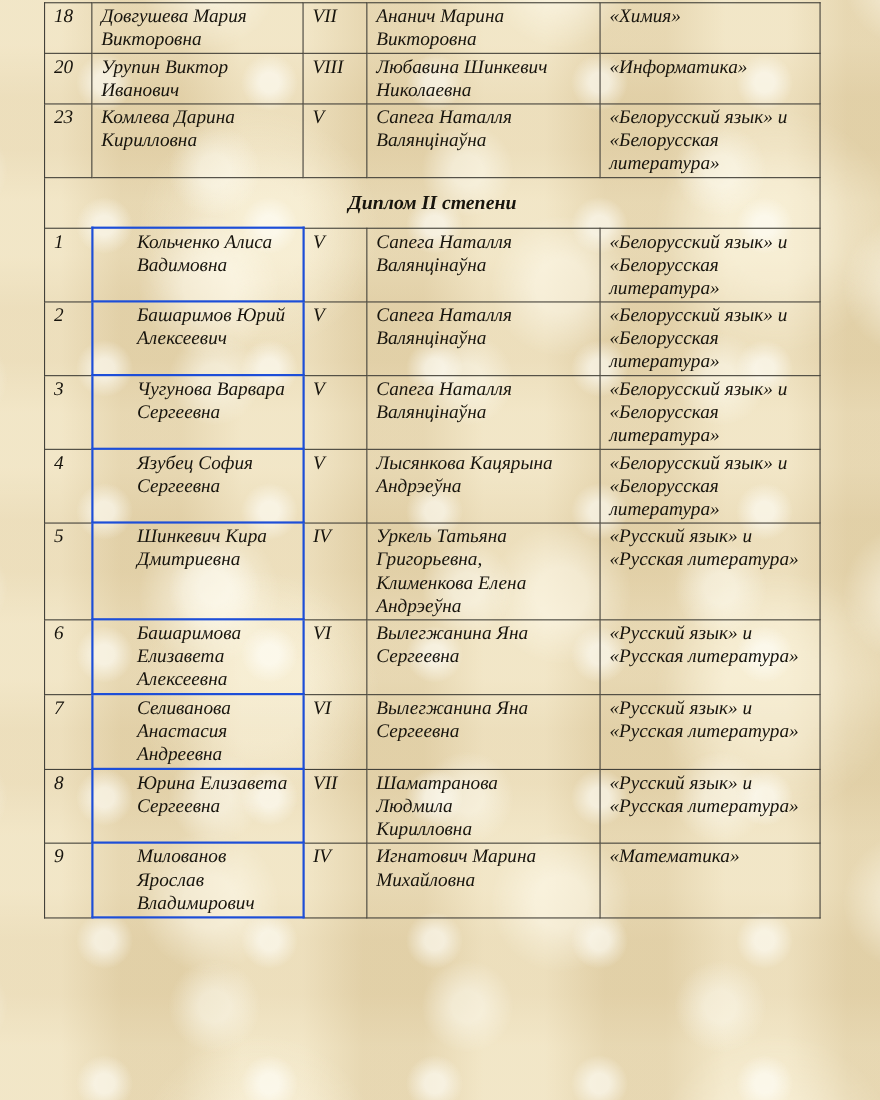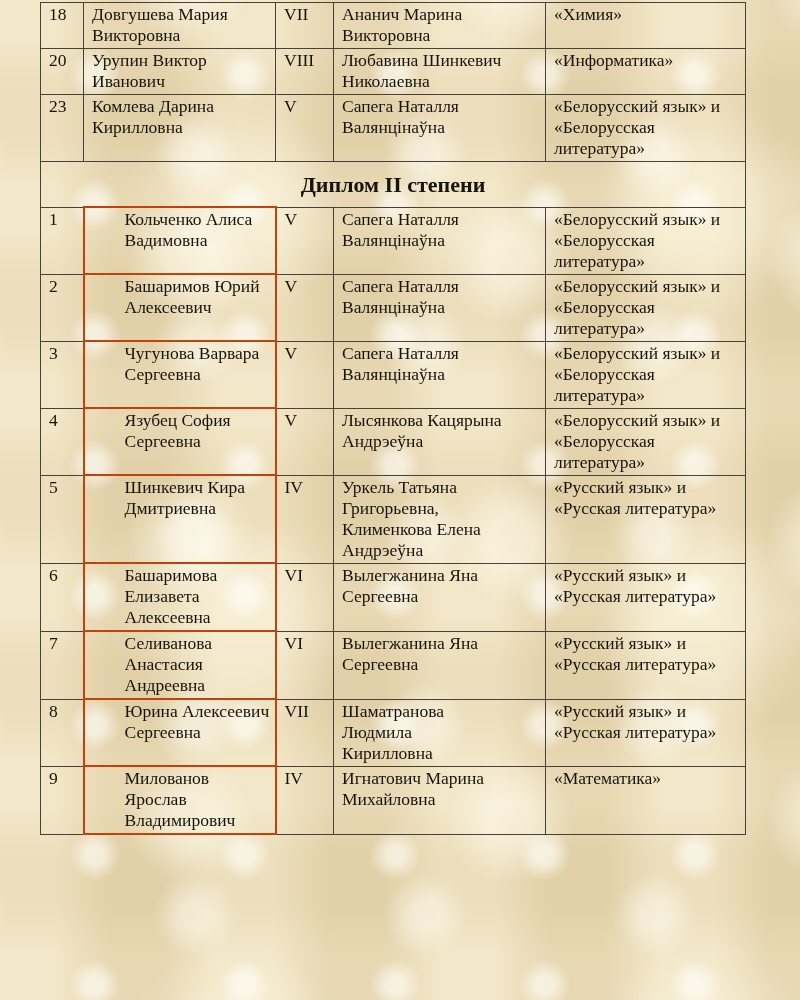--- a/index.html
+++ b/index.html
@@ -21,20 +21,21 @@
       radial-gradient(circle, rgba(255,250,232,0.38) 0 45px, rgba(255,250,232,0) 110px),
       repeating-linear-gradient(90deg, rgba(255,247,226,0.30) 0 55px, rgba(219,198,156,0.30) 110px 165px, rgba(255,247,226,0.30) 220px),
       repeating-linear-gradient(0deg, rgba(252,244,222,0.26) 0 48px, rgba(222,202,162,0.26) 96px 144px, rgba(252,244,222,0.26) 192px);
     background-size: 150px 130px, 230px 190px, 320px 280px, 470px 420px, auto, auto;
     background-position: 20px 10px, 80px 60px, 30px 120px, 0 0, 0 0, 0 0;
   }
   .page-inner {
     position: absolute;
     left: 40px;
     top: 2px;
+    font-style: italic;
   }
   table.results {
     border-collapse: collapse;
     table-layout: fixed;
     width: 705px;
     font-size: 17.5px;
     line-height: 21px;
   }
   table.results td {
     border: 1px solid #44423a;
@@ -51,27 +52,27 @@
   }
   td.grade {
     text-align: left;
     vertical-align: middle;
     padding-left: 2px;
     padding-right: 2px;
     white-space: normal;
   }
   td.teacher { vertical-align: middle; }
   td.subject { vertical-align: bottom; padding-bottom: 3px; }
-  tr.s2 td.name { border: 2px solid #c2410c; padding-left: 40px; }
+  tr.s2 td.name { border: 2px solid #1d4ed8; padding-left: 40px; }
   tr.divider-row td {
     text-align: center;
     font-weight: bold;
     vertical-align: middle;
     height: 40px;
-    font-size: 22px;
+    font-size: 18px;
     white-space: normal;
     padding: 2px;
   }
 </style>
 </head>
 <body>
 
 <div class="page-inner">
   <table class="results">
     <colgroup>
@@ -186,21 +187,21 @@
           <td class="name">Селиванова
 Анастасия Андреевна</td>
           <td class="grade">VI</td>
           <td class="teacher">Вылегжанина Яна
 Сергеевна</td>
           <td class="subject">«Русский язык» и
 «Русская литература»</td>
         </tr>
         <tr class="s2">
           <td class="num">8</td>
-          <td class="name">Юрина Алексеевич
+          <td class="name">Юрина Елизавета
 Сергеевна</td>
           <td class="grade">VII</td>
           <td class="teacher">Шаматранова
 Людмила
 Кирилловна</td>
           <td class="subject">«Русский язык» и
 «Русская литература»</td>
         </tr>
         <tr class="s2">
           <td class="num">9</td>

